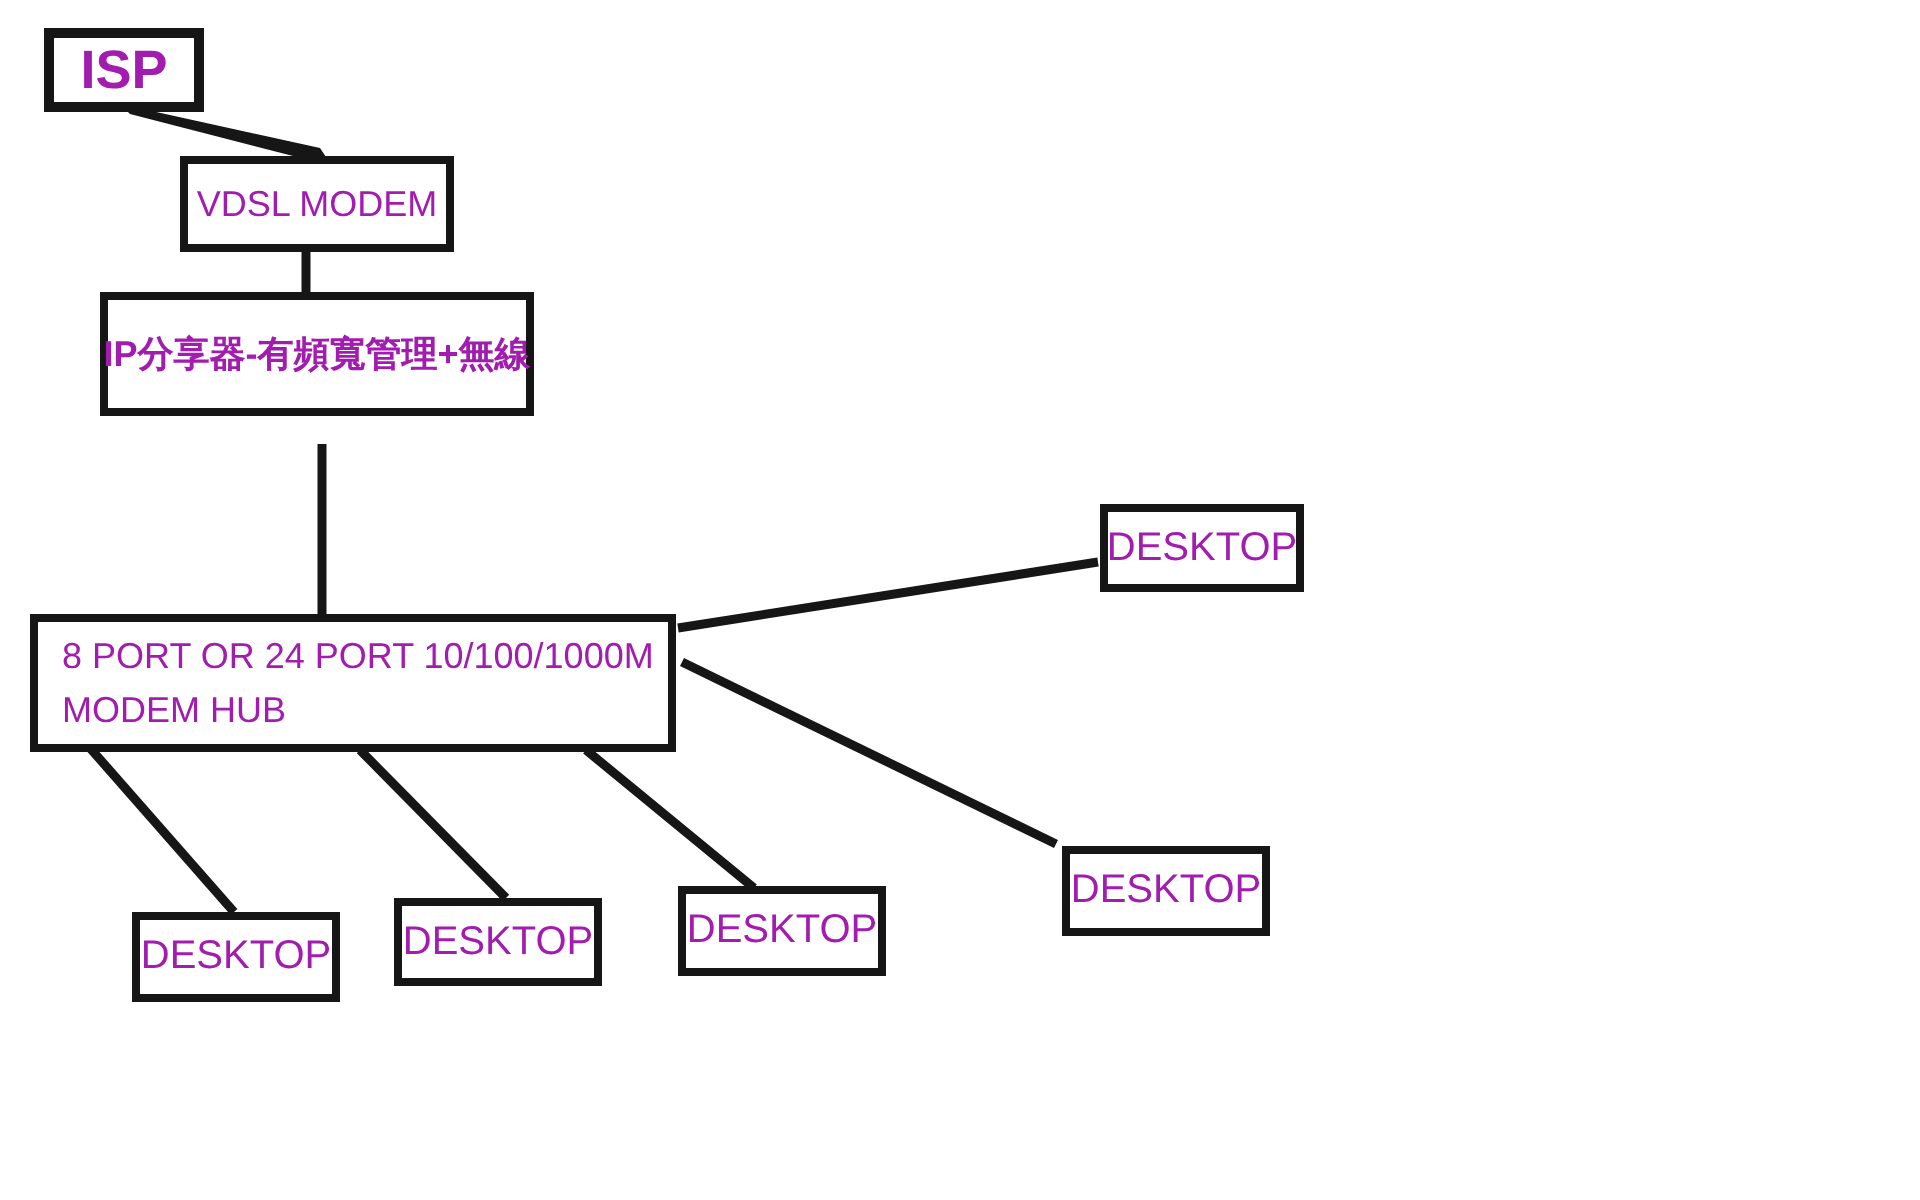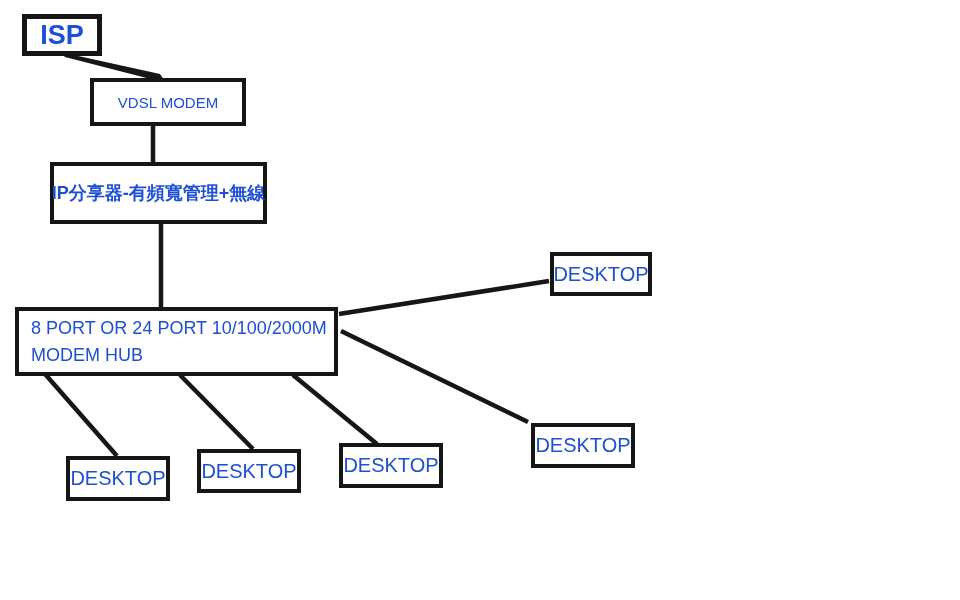--- a/index.html
+++ b/index.html
@@ -7,21 +7,21 @@
     margin: 0;
     padding: 0;
     background: #ffffff;
   }
   .canvas {
     position: relative;
     width: 960px;
     height: 600px;
     background: #ffffff;
     font-family: "Liberation Sans", sans-serif;
-    color: #1d4ed8;
+    color: #a21caf;
     overflow: hidden;
   }
   .links {
     position: absolute;
     left: 0;
     top: 0;
     width: 960px;
     height: 600px;
   }
   .node {
@@ -35,26 +35,26 @@
     text-align: center;
     white-space: nowrap;
   }
   .node-isp {
     left: 22px; top: 14px; width: 80px; height: 42px;
     border-width: 5px;
     font-size: 27px;
     font-weight: bold;
   }
   .node-modem {
-    left: 90px; top: 78px; width: 156px; height: 48px;
-    font-size: 15px;
+    left: 90px; top: 78px; width: 137px; height: 48px;
+    font-size: 18px;
     text-align: right;
   }
   .node-router {
-    left: 50px; top: 162px; width: 217px; height: 62px;
+    left: 50px; top: 146px; width: 217px; height: 62px;
     font-size: 18px;
     font-weight: bold;
   }
   .node-switch {
     left: 15px; top: 307px; width: 323px; height: 69px;
     font-size: 18px;
     flex-direction: column;
     align-items: flex-start;
     justify-content: center;
     text-align: left;
@@ -95,21 +95,21 @@
 
   <div class="node node-modem">
     <span>VDSL MODEM</span>
   </div>
 
   <div class="node node-router">
     <span>IP分享器-有頻寬管理+無線</span>
   </div>
 
   <div class="node node-switch">
-    <span>8 PORT OR 24 PORT 10/100/2000M</span>
+    <span>8 PORT OR 24 PORT 10/100/1000M</span>
     <span>MODEM HUB</span>
   </div>
 
   <div class="node node-desktop node-desktop-right-upper">
     <span>DESKTOP</span>
   </div>
 
   <div class="node node-desktop node-desktop-right-lower">
     <span>DESKTOP</span>
   </div>

